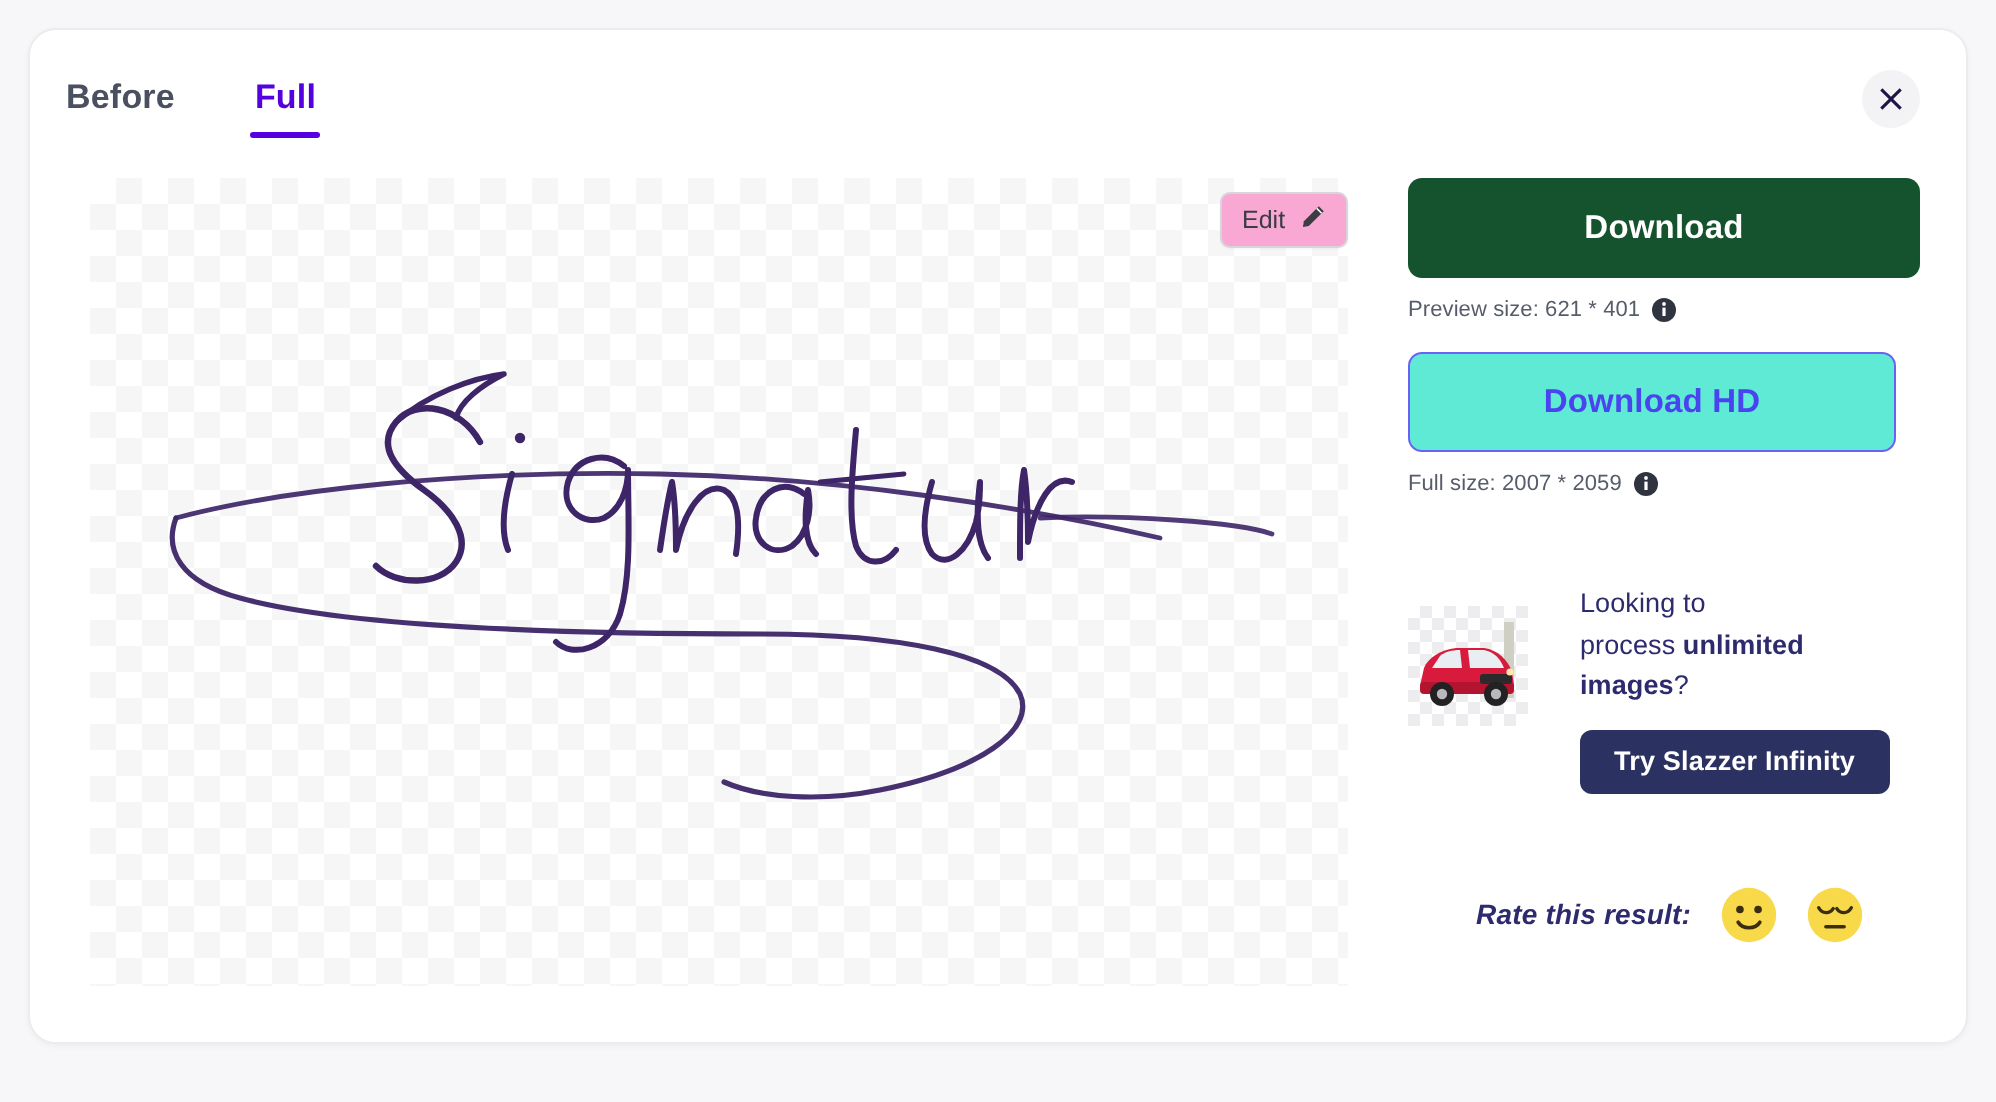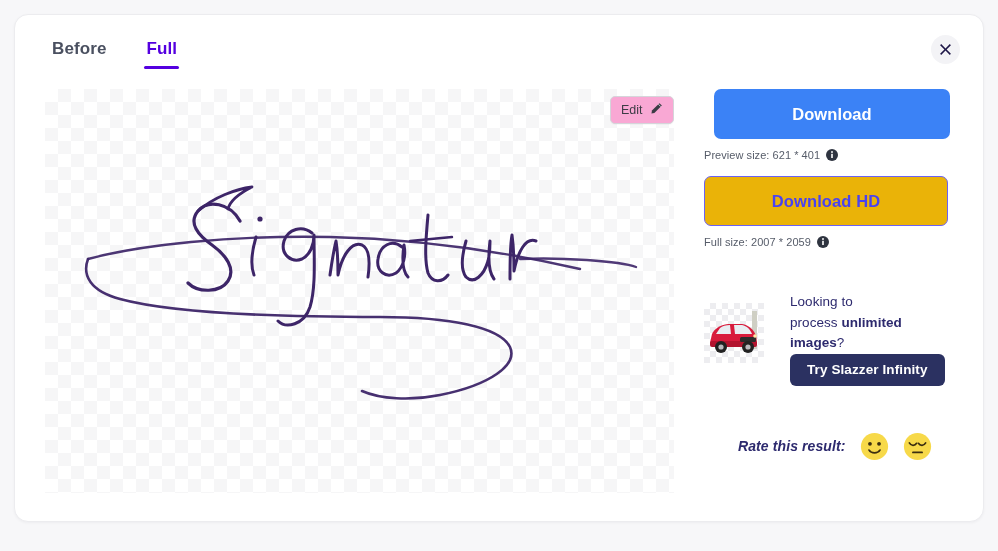--- a/index.html
+++ b/index.html
@@ -26,21 +26,21 @@
     height: 508px;
     background: #ffffff;
     border: 1px solid #ececef;
     border-radius: 14px;
     box-shadow: 0 1px 3px rgba(16,16,40,0.045);
   }
 
   
   .tabs {
     position: absolute;
-    left: 35px;
+    left: 16px;
     top: 20px;
     display: flex;
     align-items: flex-start;
     gap: 36px;
   }
   .tab {
     position: relative;
     padding: 4px 2px 10px 2px;
     font-size: 17px;
     font-weight: bold;
@@ -130,52 +130,51 @@
     position: absolute;
     left: 689px;
     top: 74px;
     width: 244px;
   }
 
   .btn-download {
     display: flex;
     align-items: center;
     justify-content: center;
-    width: 236px;
+    width: 256px;
     height: 50px;
-    background: #3b82f6;
+    background: #14532d;
     color: #ffffff;
     font-size: 16.5px;
     font-weight: bold;
     border: none;
     border-radius: 7px;
     cursor: pointer;
     font-family: "Liberation Sans", sans-serif;
     letter-spacing: 0.1px;
-    margin-left: 10px;
   }
 
   .size-note {
     display: flex;
     align-items: center;
     gap: 6px;
     margin-top: 10px;
     font-size: 11px;
     color: #565c69;
     letter-spacing: 0.05px;
   }
 
   .btn-download-hd {
     display: flex;
     align-items: center;
     justify-content: center;
     width: 244px;
     height: 50px;
     margin-top: 15px;
-    background: #eab308;
+    background: #5eead4;
     color: #4a43f0;
     font-size: 16.5px;
     font-weight: bold;
     border: 1px solid #6b62f5;
     border-radius: 7px;
     cursor: pointer;
     font-family: "Liberation Sans", sans-serif;
     letter-spacing: 0.1px;
   }
 
@@ -215,20 +214,21 @@
     line-height: 1.53;
     color: #2d2a6e;
     letter-spacing: 0.05px;
   }
   .promo-text b { font-weight: bold; }
 
   .btn-infinity {
     display: inline-flex;
     align-items: center;
     justify-content: center;
+    margin-top: 11px;
     height: 32px;
     padding: 0 17px;
     background: #2b3161;
     color: #ffffff;
     font-size: 13.5px;
     font-weight: bold;
     border: none;
     border-radius: 6px;
     cursor: pointer;
     font-family: "Liberation Sans", sans-serif;

